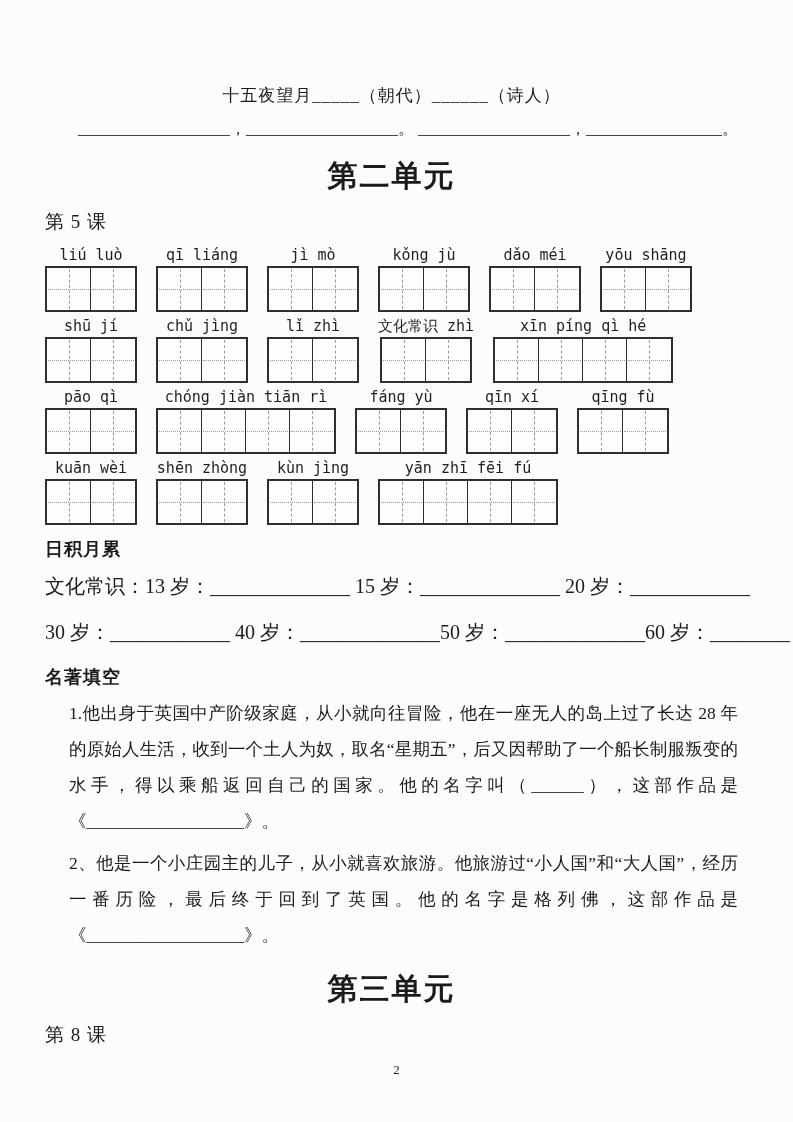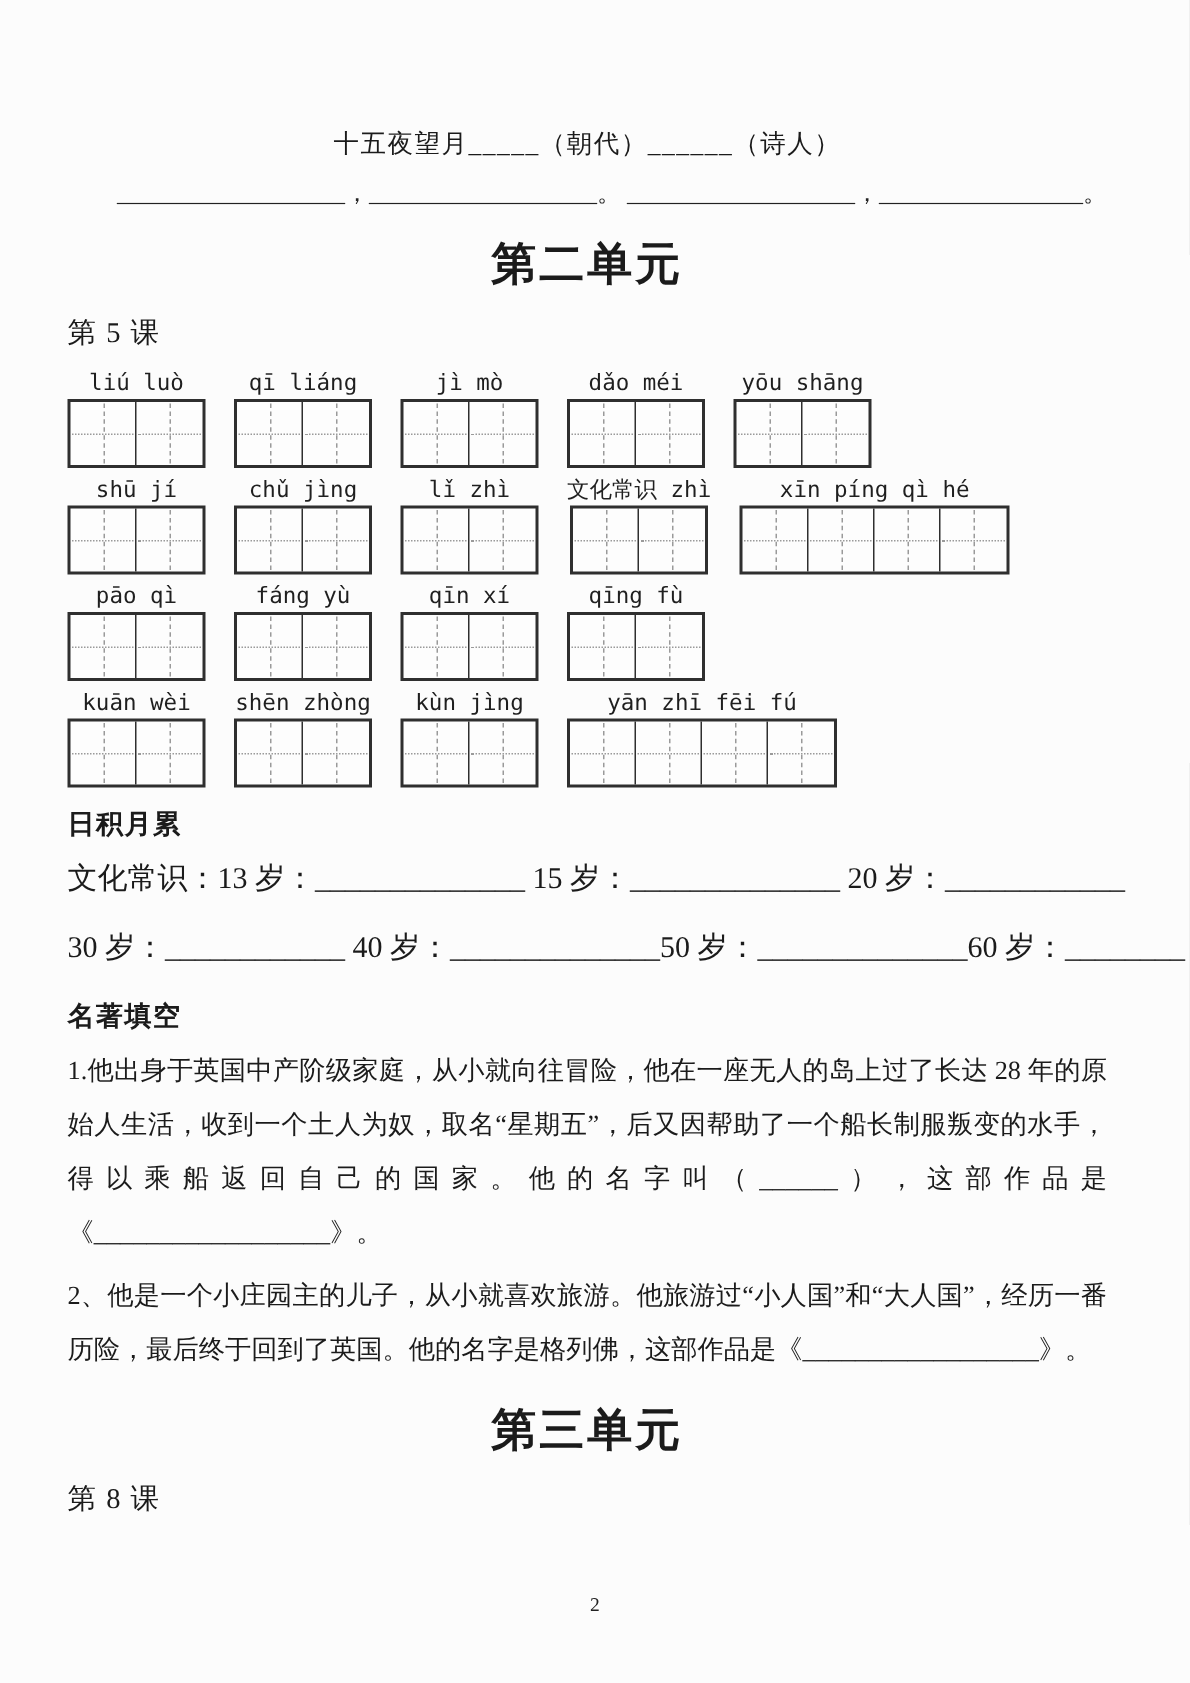--- a/index.html
+++ b/index.html
@@ -50,21 +50,21 @@
 
   .section-heading {
     margin-top: 12px;
     font-size: 18px;
     font-weight: 700;
     font-family: "DejaVu Sans", sans-serif;
     letter-spacing: 1px;
   }
   .fact-line { margin-top: 4px; font-size: 20px; line-height: 42px; white-space: nowrap; }
 
-  .para { margin-top: 6px; font-size: 17.5px; line-height: 36px; text-align: justify; }
+  .para { margin-top: 6px; font-size: 17.5px; line-height: 36px; text-align: justify; margin-left: 24px; }
 
   .page-number {
     position: absolute; bottom: 44px; left: 0; right: 0;
     text-align: center; font-size: 13px; color: #222;
   }
 </style>
 </head>
 <body>
 
 <div class="page">
@@ -93,20 +93,27 @@
             </div>
           </div>
           <div class="grid-group">
             <div class="pinyin">jì mò</div>
             <div class="boxes">
               <div class="box"></div>
               <div class="box"></div>
             </div>
           </div>
           <div class="grid-group">
+            <div class="pinyin">kǒng jù</div>
+            <div class="boxes">
+              <div class="box"></div>
+              <div class="box"></div>
+            </div>
+          </div>
+          <div class="grid-group">
             <div class="pinyin">dǎo méi</div>
             <div class="boxes">
               <div class="box"></div>
               <div class="box"></div>
             </div>
           </div>
           <div class="grid-group">
             <div class="pinyin">yōu shāng</div>
             <div class="boxes">
               <div class="box"></div>
@@ -150,20 +157,29 @@
               <div class="box"></div>
               <div class="box"></div>
               <div class="box"></div>
             </div>
           </div>
         </div>
         <div class="grid-row">
           <div class="grid-group">
             <div class="pinyin">pāo qì</div>
             <div class="boxes">
+              <div class="box"></div>
+              <div class="box"></div>
+            </div>
+          </div>
+          <div class="grid-group">
+            <div class="pinyin">chóng jiàn tiān rì</div>
+            <div class="boxes">
+              <div class="box"></div>
+              <div class="box"></div>
               <div class="box"></div>
               <div class="box"></div>
             </div>
           </div>
           <div class="grid-group">
             <div class="pinyin">fáng yù</div>
             <div class="boxes">
               <div class="box"></div>
               <div class="box"></div>
             </div>

